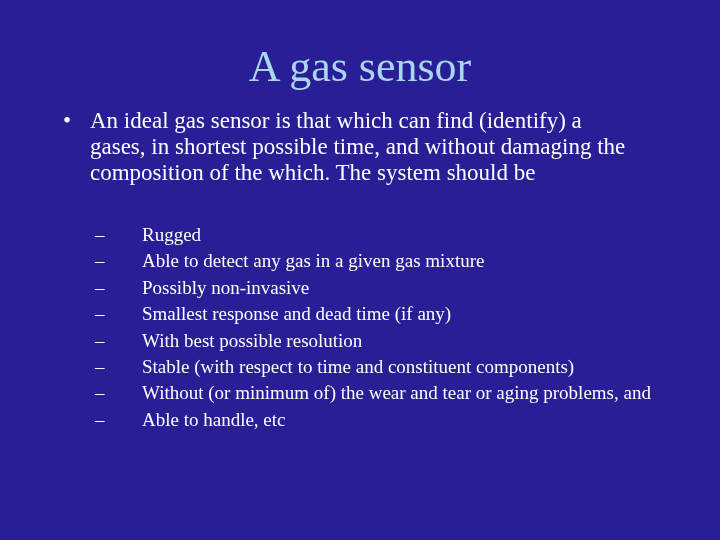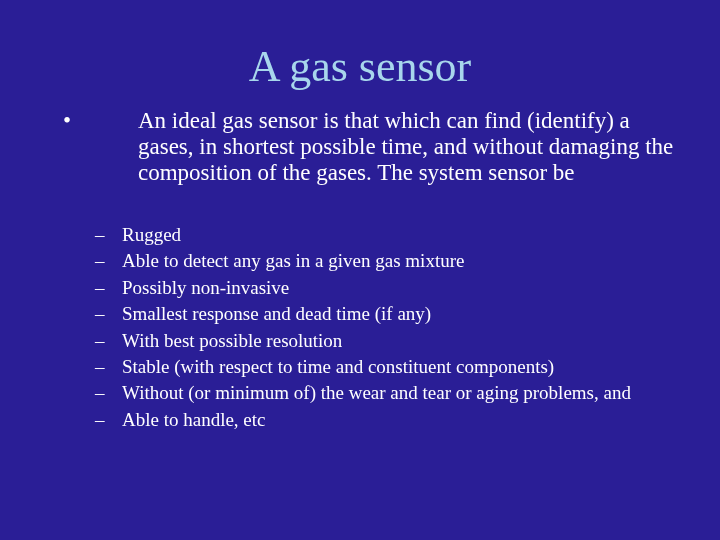--- a/index.html
+++ b/index.html
@@ -38,21 +38,20 @@
     align-items: flex-start;
   }
   .bullet .marker {
     flex: 0 0 27px;
     width: 27px;
     font-size: 23px;
     line-height: 26px;
   }
   .bullet-lines {
     flex: 1;
-    margin-left: 48px;
   }
   .bullet-lines .line {
     font-size: 23px;
     line-height: 26px;
     white-space: nowrap;
   }
   .sublist {
     position: absolute;
     top: 222px;
     left: 95px;
@@ -69,35 +68,36 @@
   .subitem .dash {
     flex: 0 0 27px;
     width: 27px;
     font-size: 19px;
     line-height: 26.4px;
   }
   .subitem .subtext {
     font-size: 19px;
     line-height: 26.4px;
     white-space: nowrap;
+    margin-left: 20px;
   }
 </style>
 </head>
 <body>
 
 <div class="slide">
 
   <h1 class="title">A gas sensor</h1>
 
   <div class="bullet">
     <span class="marker">•</span>
     <div class="bullet-lines">
       <div class="line">An ideal gas sensor is that which can find (identify) a</div>
       <div class="line">gases, in shortest possible time, and without damaging the</div>
-      <div class="line">composition of the gases. The system sensor be</div>
+      <div class="line">composition of the which. The system should be</div>
     </div>
   </div>
 
   <ul class="sublist">
     <li class="subitem">
       <span class="dash">–</span>
       <span class="subtext">Rugged</span>
     </li>
     <li class="subitem">
       <span class="dash">–</span>

